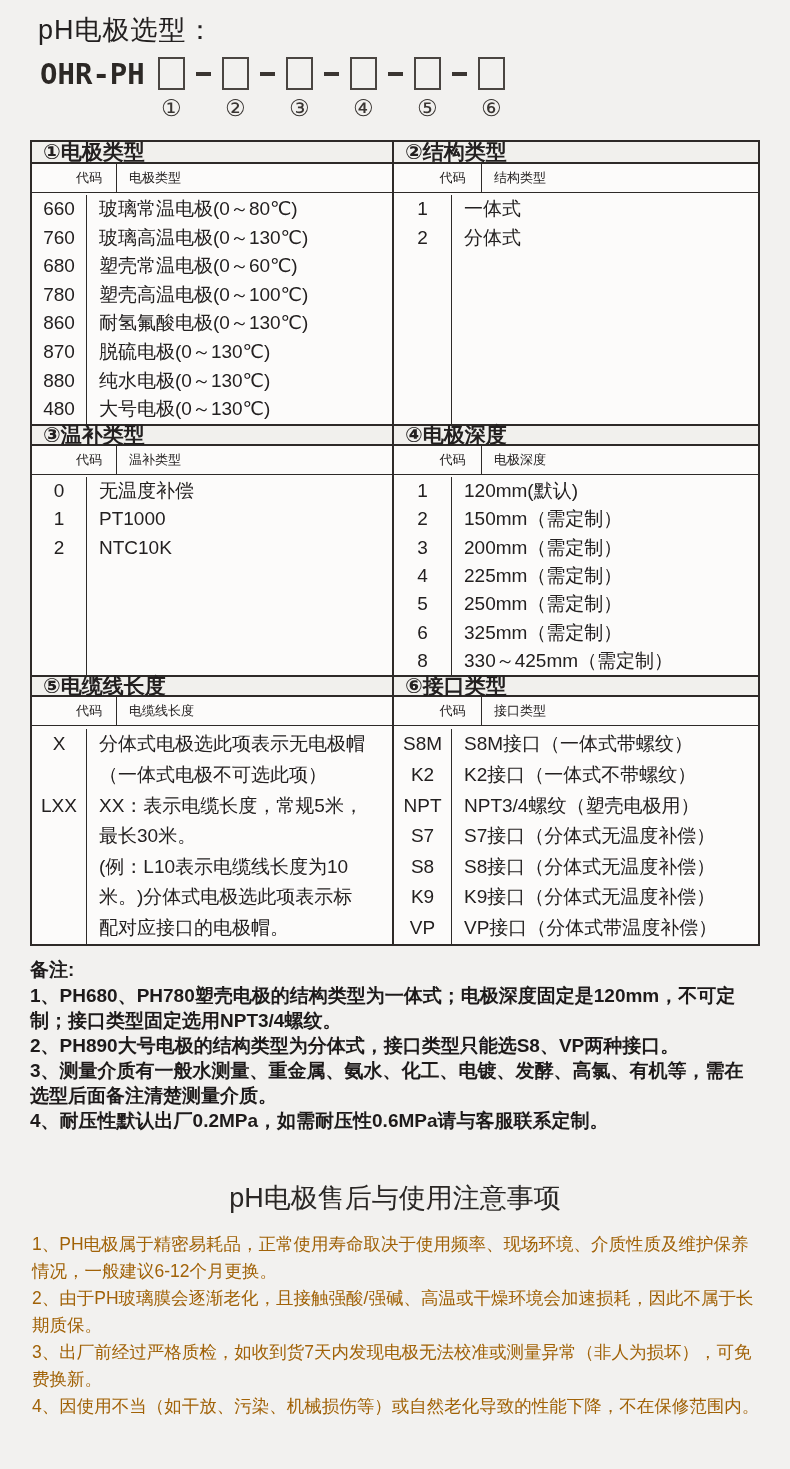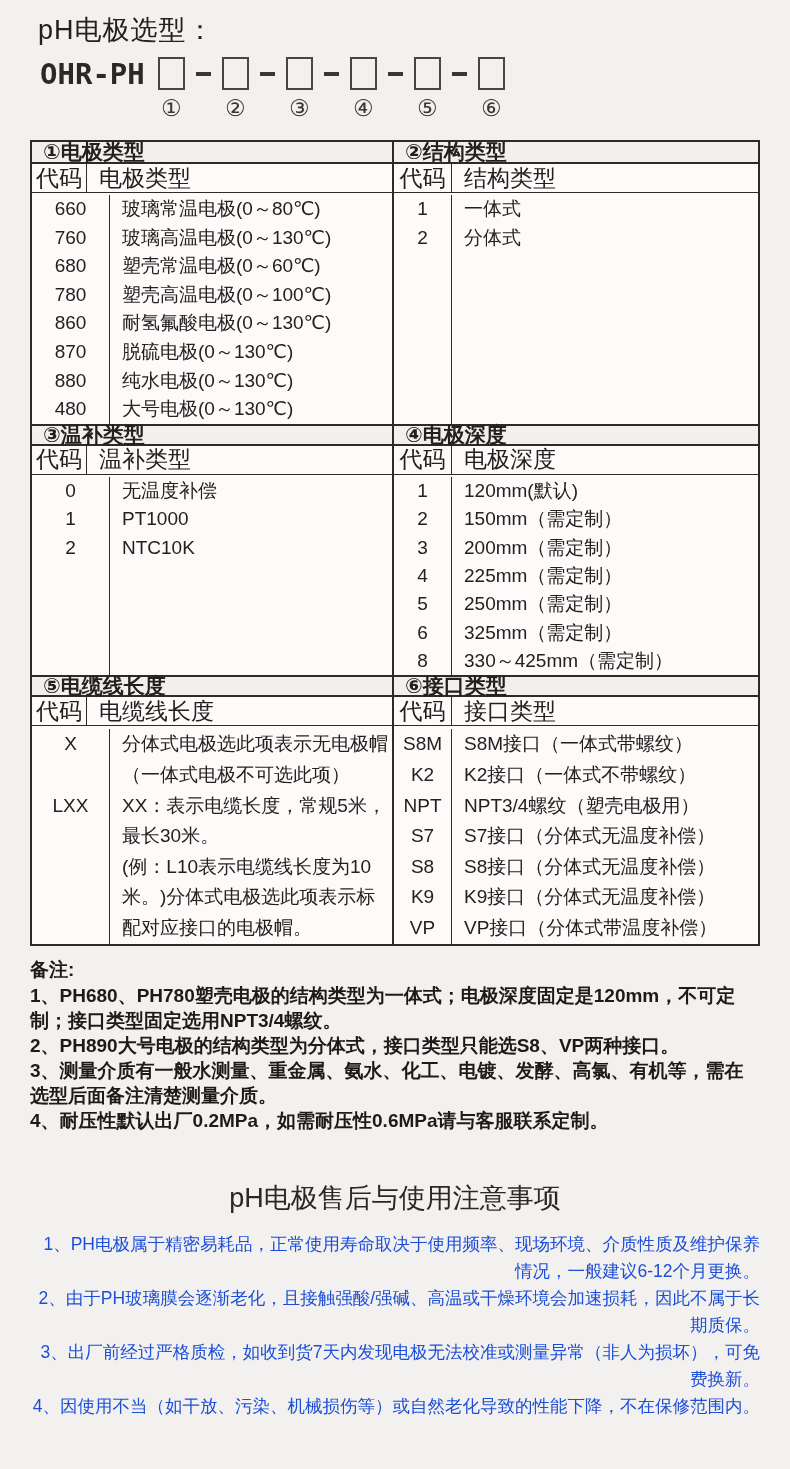--- a/index.html
+++ b/index.html
@@ -23,45 +23,45 @@
   
   .sel-table { margin:20px 30px 0 30px; border:2px solid #2e2a28; background:#fcfbfa; }
   .band { display:flex; }
   .half { display:flex; flex-direction:column; }
   .half.left { width:360px; }
   .half.right { flex:1; border-left:2px solid #2e2a28; }
   .band-title { height:22px; display:flex; align-items:center; padding-left:11px;
     font-size:21px; font-weight:bold; background:#f1f0ed;
     border-top:2px solid #2e2a28; border-bottom:2px solid #2e2a28; white-space:nowrap; }
   .band:first-child .band-title { border-top:none; }
-  .cols-header { display:flex; height:29px; border-bottom:1px solid #2e2a28; font-size:23px; }
+  .cols-header { display:flex; height:29px; border-bottom:1px solid #2e2a28; font-size:13px;padding-left:30px; }
   .code-h { width:55px; border-right:1px solid #2e2a28; display:flex; align-items:center; justify-content:center; white-space:nowrap; }
   .half.right .code-h { width:58px; }
   .desc-h { flex:1; display:flex; align-items:center; padding-left:12px; white-space:nowrap; }
   .data { display:flex; flex:1; }
-  .code-col { width:78px; border-right:1px solid #2e2a28; display:flex; flex-direction:column; align-items:center; }
+  .code-col { width:55px; border-right:1px solid #2e2a28; display:flex; flex-direction:column; align-items:center; }
   .half.right .code-col { width:58px; }
   .desc-col { flex:1; display:flex; flex-direction:column; }
   .cell { font-size:19px; white-space:nowrap; }
   .desc-col .cell { padding-left:12px; }
   .code-col .cell { text-align:center; }
   .b1 .data { height:230px; padding-top:2px; }
   .b1 .cell { height:28.6px; line-height:28.6px; }
   .b2 .data { height:200px; padding-top:2px; }
   .b2 .cell { height:28.4px; line-height:28.4px; }
   .b3 .data { height:227px; padding-top:3px; }
   .b3 .cell { height:30.6px; line-height:30.6px; }
   .b3 .cell.multi { height:auto; white-space:pre-line; }
   .b3 .cell.codeX { height:61.2px; }
   
   .notes { margin:11px 30px 0 30px; font-size:19px; font-weight:bold; line-height:25px; color:#1d1a1a; }
   .notes-title { line-height:26px; }
   
   .after-title { margin-top:47px; text-align:center; font-size:27px; font-weight:500; color:#2a2725; }
-  .after-items { margin:15px 30px 0 32px; font-size:17.5px; line-height:27px; color:#1d4ed8;text-align:right; }
+  .after-items { margin:15px 30px 0 32px; font-size:17.5px; line-height:27px; color:#a16207; }
 </style>
 </head>
 <body>
 
 <div class="page">
 
   <div class="top-title">pH电极选型：</div>
 
   <div class="model-row">
     <span class="model-prefix">OHR-PH</span>

